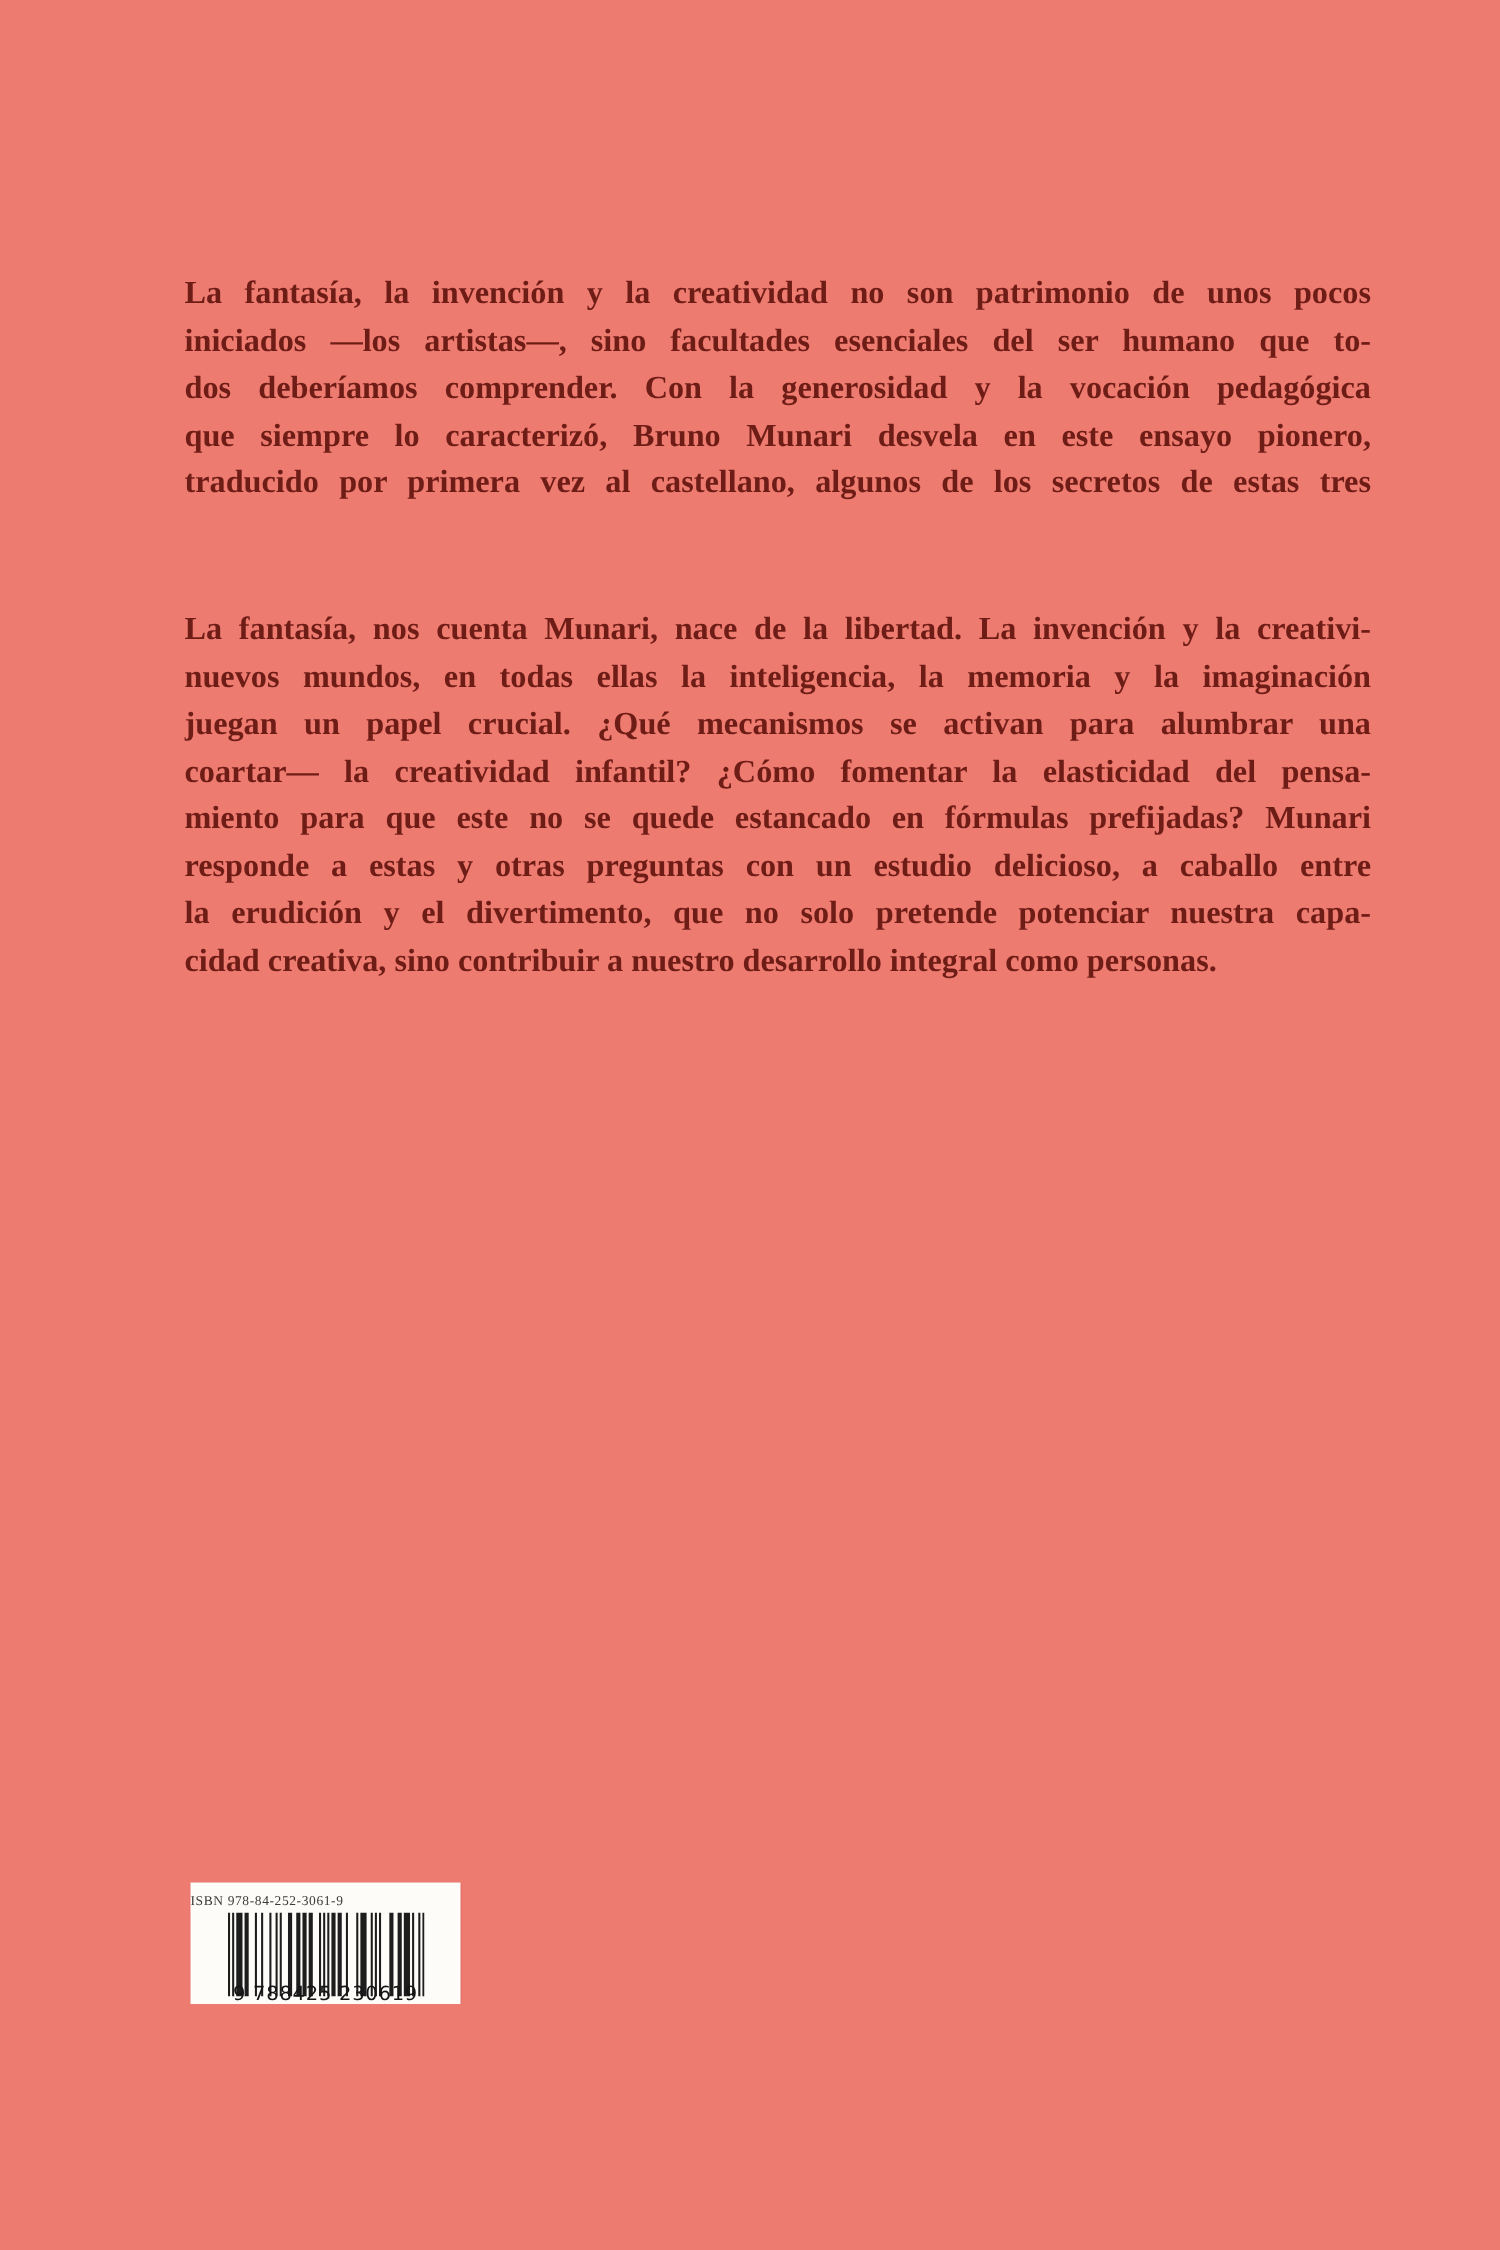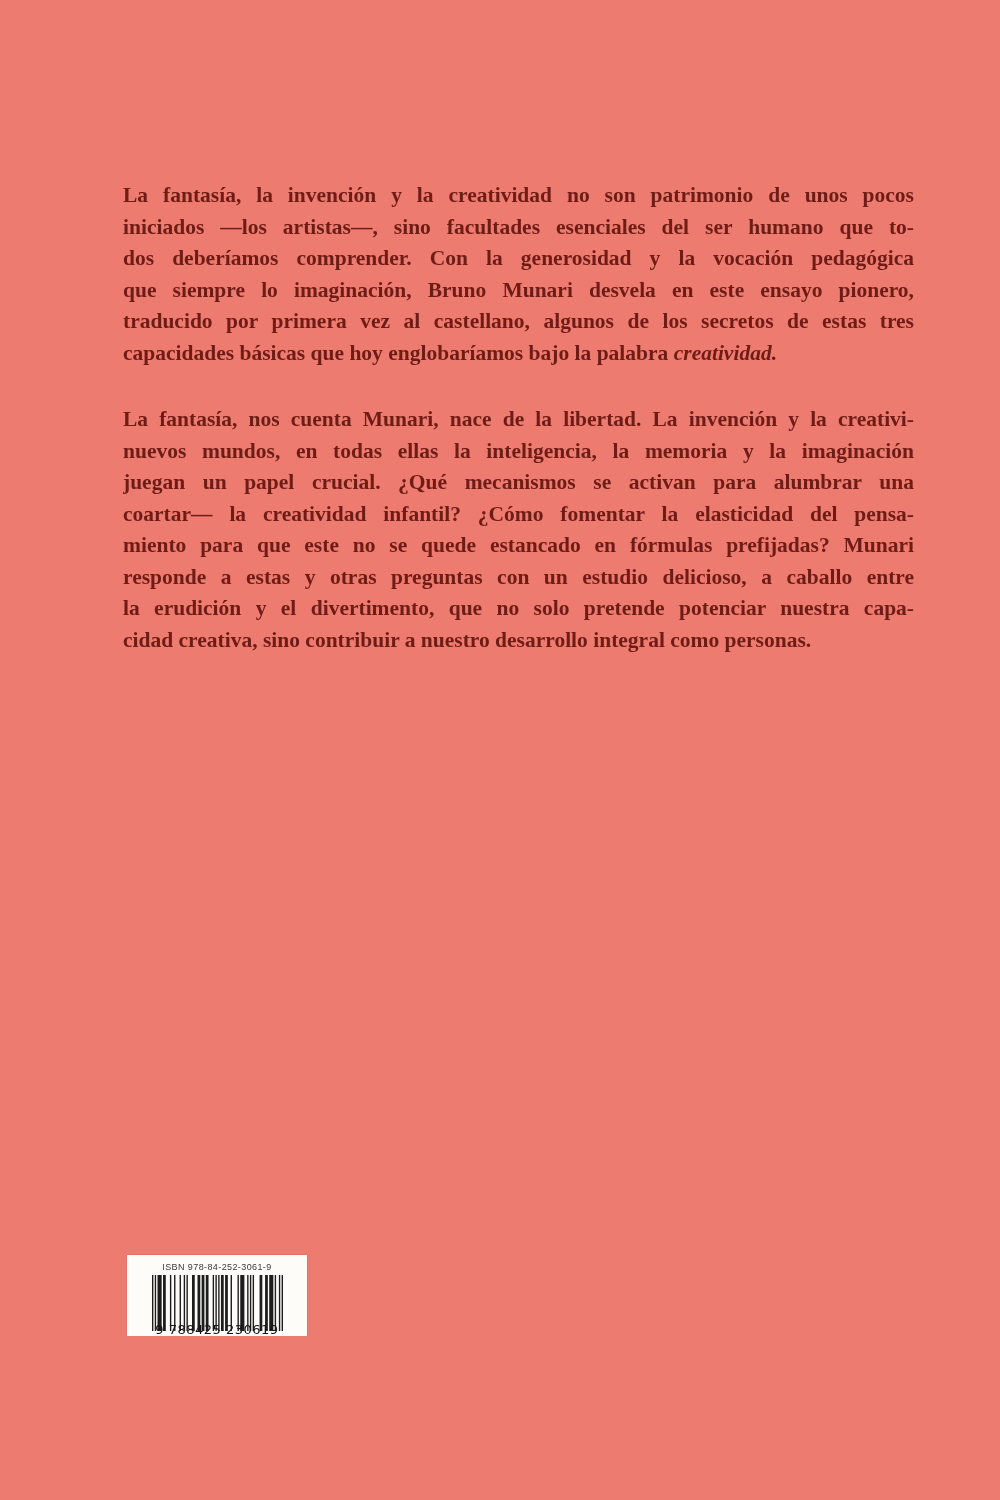--- a/index.html
+++ b/index.html
@@ -47,22 +47,22 @@
     position: absolute;
     left: 127px;
     top: 1255px;
     width: 180px;
     height: 100px;
     background: #fdfcf9;
     box-shadow: 0 0 2px rgba(0,0,0,0.15);
   }
   .isbn {
     padding-top: 7px;
-    text-align: center;
-    font-family: Liberation Sans, sans-serif;
+    text-align: left;
+    font-family: Liberation Serif, serif;
     font-size: 9px;
     letter-spacing: 0.4px;
     color: #3a3a3a;
     white-space: nowrap;
   }
   .bars {
     display: block;
     margin: 3px auto 0 auto;
     width: 131px;
     height: 56px;
@@ -92,23 +92,22 @@
 </style>
 </head>
 <body>
 
 <div class="cover">
 
   <div class="para p1">
       <div class="line">La fantasía, la invención y la creatividad no son patrimonio de unos pocos</div>
       <div class="line">iniciados —los artistas—, sino facultades esenciales del ser humano que to-</div>
       <div class="line">dos deberíamos comprender. Con la generosidad y la vocación pedagógica</div>
-      <div class="line">que siempre lo imaginación, Bruno Munari desvela en este ensayo pionero,</div>
+      <div class="line">que siempre lo caracterizó, Bruno Munari desvela en este ensayo pionero,</div>
       <div class="line">traducido por primera vez al castellano, algunos de los secretos de estas tres</div>
-      <div class="line last">capacidades básicas que hoy englobaríamos bajo la palabra <span class="it">creatividad.</span></div>
     </div>
 
   <div class="para p2">
       <div class="line">La fantasía, nos cuenta Munari, nace de la libertad. La invención y la creativi-</div>
       <div class="line">nuevos mundos, en todas ellas la inteligencia, la memoria y la imaginación</div>
       <div class="line">juegan un papel crucial. ¿Qué mecanismos se activan para alumbrar una</div>
       <div class="line">coartar— la creatividad infantil? ¿Cómo fomentar la elasticidad del pensa-</div>
       <div class="line">miento para que este no se quede estancado en fórmulas prefijadas? Munari</div>
       <div class="line">responde a estas y otras preguntas con un estudio delicioso, a caballo entre</div>
       <div class="line">la erudición y el divertimento, que no solo pretende potenciar nuestra capa-</div>

